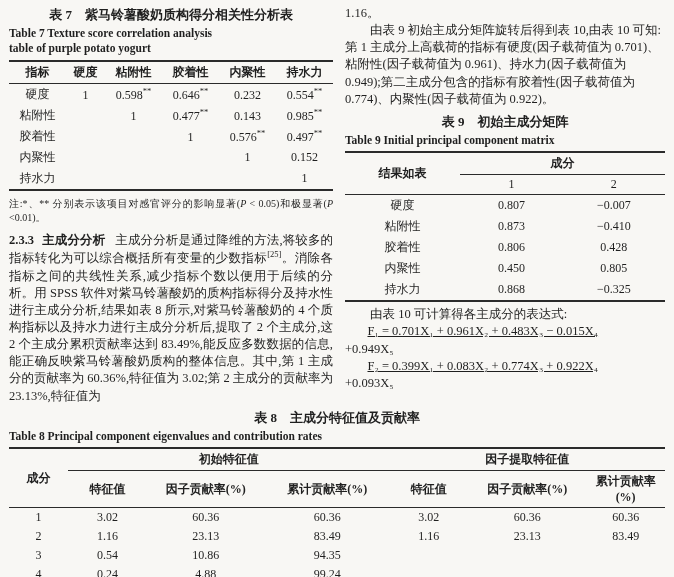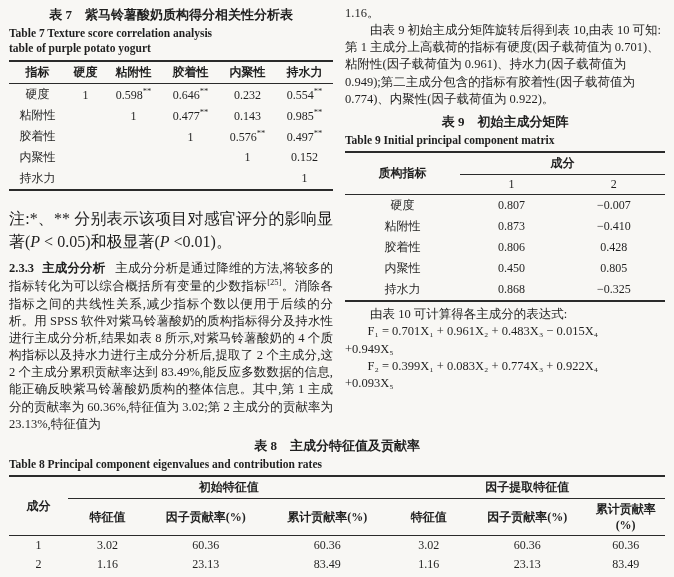--- a/index.html
+++ b/index.html
@@ -29,35 +29,35 @@
     border-top: 2px solid #2b2b2b; border-bottom: 2px solid #2b2b2b;
     font-size: 12px; margin-top: 3px;
   }
   table.tbl th, table.tbl td { padding: 2px 1px; text-align: center; font-weight: normal; }
   table.tbl thead tr.hline th { border-bottom: 1.2px solid #2b2b2b; }
   table.tbl th.zh, table.tbl td.lbl { font-size: 12px; }
   table.tbl thead th.zh { font-weight: bold; }
   .grp-underline { border-bottom: 1px solid #2b2b2b; }
   sup.star { font-size: 8.5px; }
 
-  .note { font-size: 16px; line-height: 1.42; margin-top: 17px; text-align: justify; }
+  .note { font-size: 10px; line-height: 1.42; margin-top: 6px; text-align: justify; }
   .note .p-ital { font-style: italic; }
 
   .para {
     font-size: 12.5px; line-height: 1.37; text-align: justify; margin-top: 7px; font-family: Liberation Serif, serif;
   }
   .para .sec-num { font-weight: bold; margin-right: 8px; }
   .para .sec-head { font-weight: bold; margin-right: 10px; }
   .para sup.ref { font-size: 8.5px; }
 
   .carry { font-size: 12.5px; line-height: 1.37; }
   .indent-para { text-indent: 2em; }
 
   .formula-block { font-size: 12.5px; line-height: 1.38; margin-top: 4px; }
-  .formula-line1 { padding-left: 1.8em; }
+  .formula-line1 { padding-left: 1.8em; text-decoration: underline; }
   .formula-line2 { padding-left: 0; }
 
   .table9-wrap { margin-top: 6px; }
   .table8-section { margin-top: 5px; }
   .t9 td, .t9 th { padding: 3px 1px; }
   .t8 { font-size: 12px; }
   .t8 td, .t8 th { padding: 2.5px 1px; }
 
   .w-comp { width: 9%; }
   .w-eig  { width: 12%; }
@@ -143,21 +143,21 @@
       <div class="carry">1.16。</div>
       <div class="carry indent-para">由表 9 初始主成分矩阵旋转后得到表 10,由表 10 可知:第 1 主成分上高载荷的指标有硬度(因子载荷值为 0.701)、粘附性(因子载荷值为 0.961)、持水力(因子载荷值为 0.949);第二主成分包含的指标有胶着性(因子载荷值为 0.774)、内聚性(因子载荷值为 0.922)。</div>
 
       <div class="table9-wrap">
         <div class="tbl-title-zh">表 9　初始主成分矩阵</div>
         <div class="tbl-title-en">Table 9   Initial principal component matrix</div>
 
         <table class="tbl t9">
           <thead>
             <tr>
-              <th class="zh" rowspan="2" style="width:36%; border-bottom:1.2px solid #2b2b2b;">质构指标</th>
+              <th class="zh" rowspan="2" style="width:36%; border-bottom:1.2px solid #2b2b2b;">结果如表</th>
               <th class="zh grp-underline" colspan="2">成分</th>
             </tr>
             <tr>
               <th style="width:32%; border-bottom:1.2px solid #2b2b2b;">1</th>
               <th style="width:32%; border-bottom:1.2px solid #2b2b2b;">2</th>
             </tr>
           </thead>
           <tbody>
             <tr>
               <td class="lbl">硬度</td>

